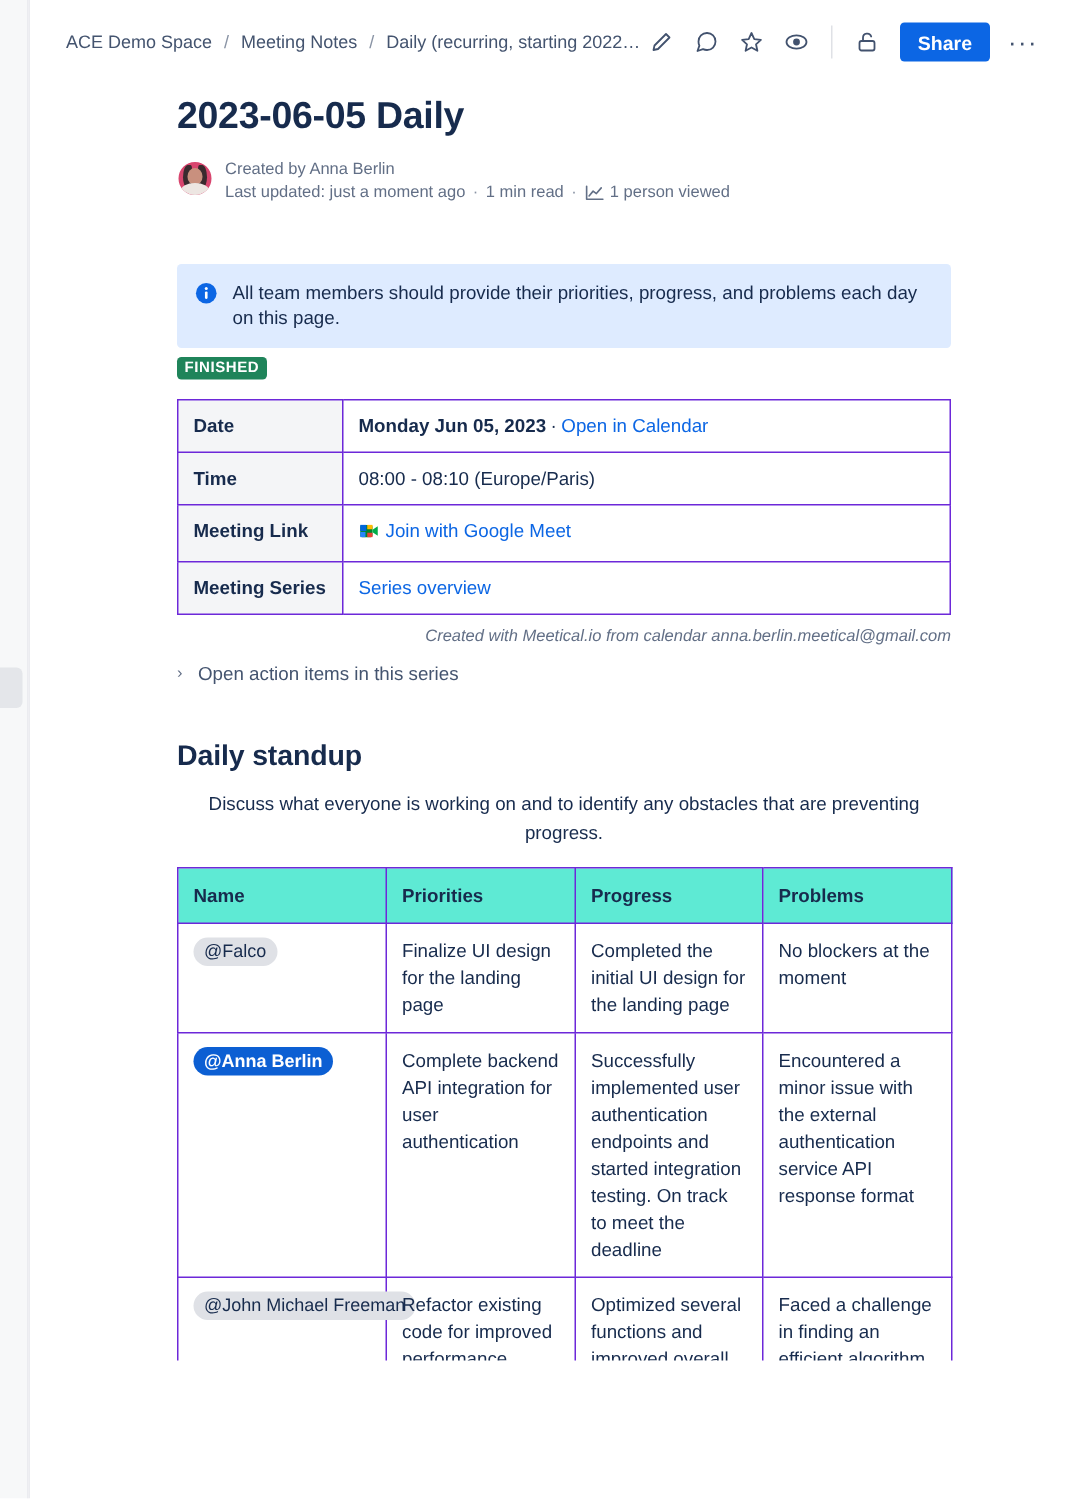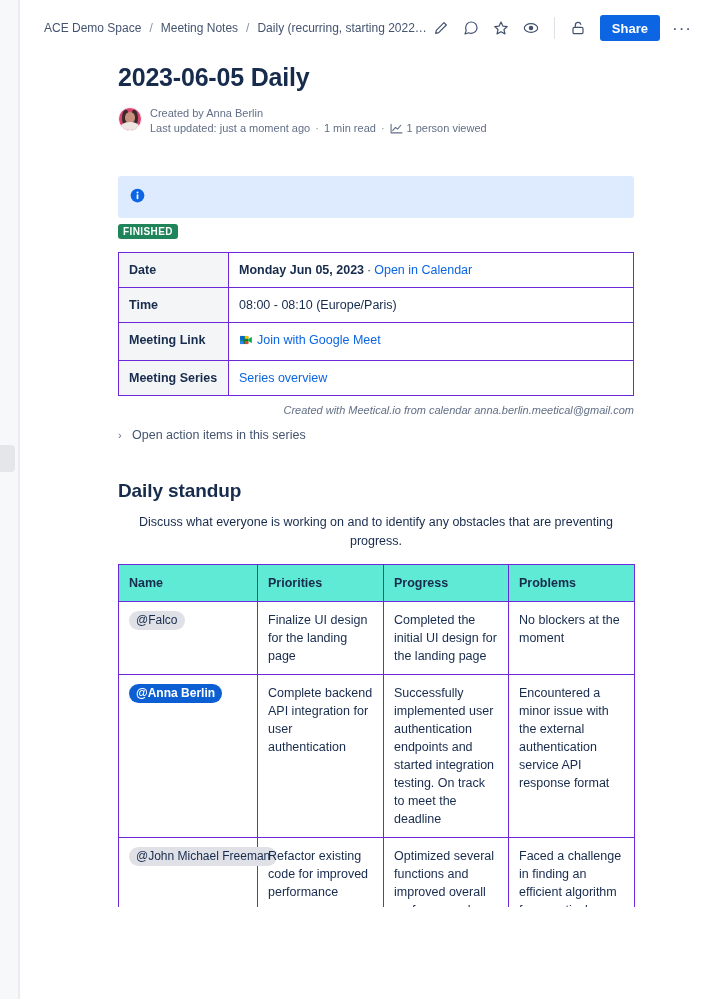--- a/index.html
+++ b/index.html
@@ -378,20 +378,21 @@
 
     
     <div class="info-panel">
       <span class="info-icon">
         <svg width="15" height="15" viewBox="0 0 24 24">
           <circle cx="12" cy="12" r="11" fill="#0C66E4"></circle>
           <circle cx="12" cy="7" r="1.6" fill="#fff"></circle>
           <rect x="10.6" y="10" width="2.8" height="8" rx="1.2" fill="#fff"></rect>
         </svg>
       </span>
+      <span class="info-text">All team members should provide their priorities, progress, and problems each day on this page.</span>
     </div>
 
     
     <span class="status-lozenge">FINISHED</span>
 
     <table class="cf-table details-table">
       <tbody>
         <tr>
           <td class="k">Date</td>
           <td>

